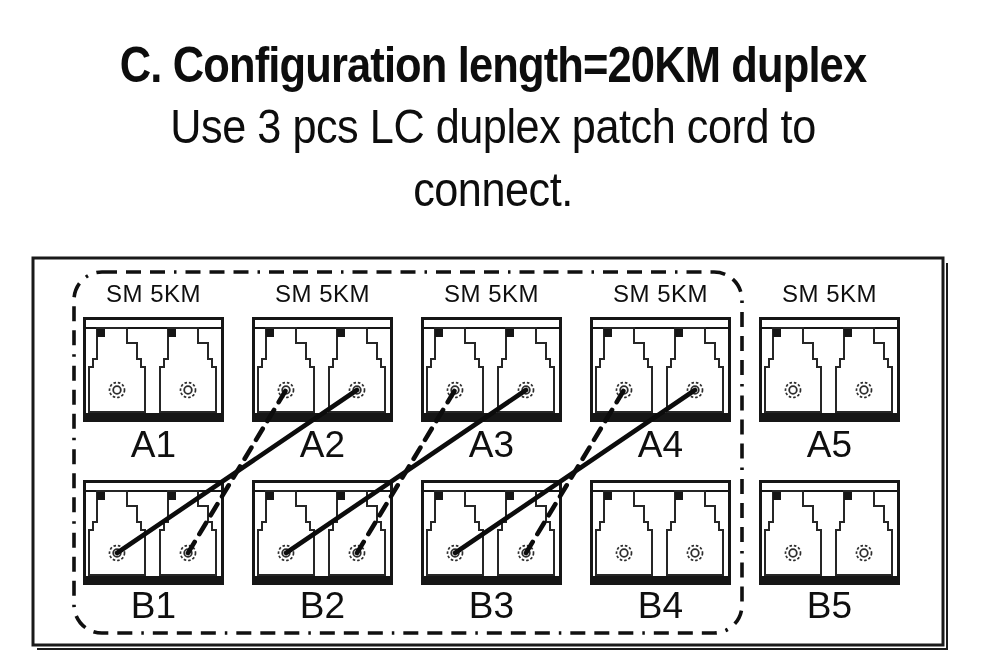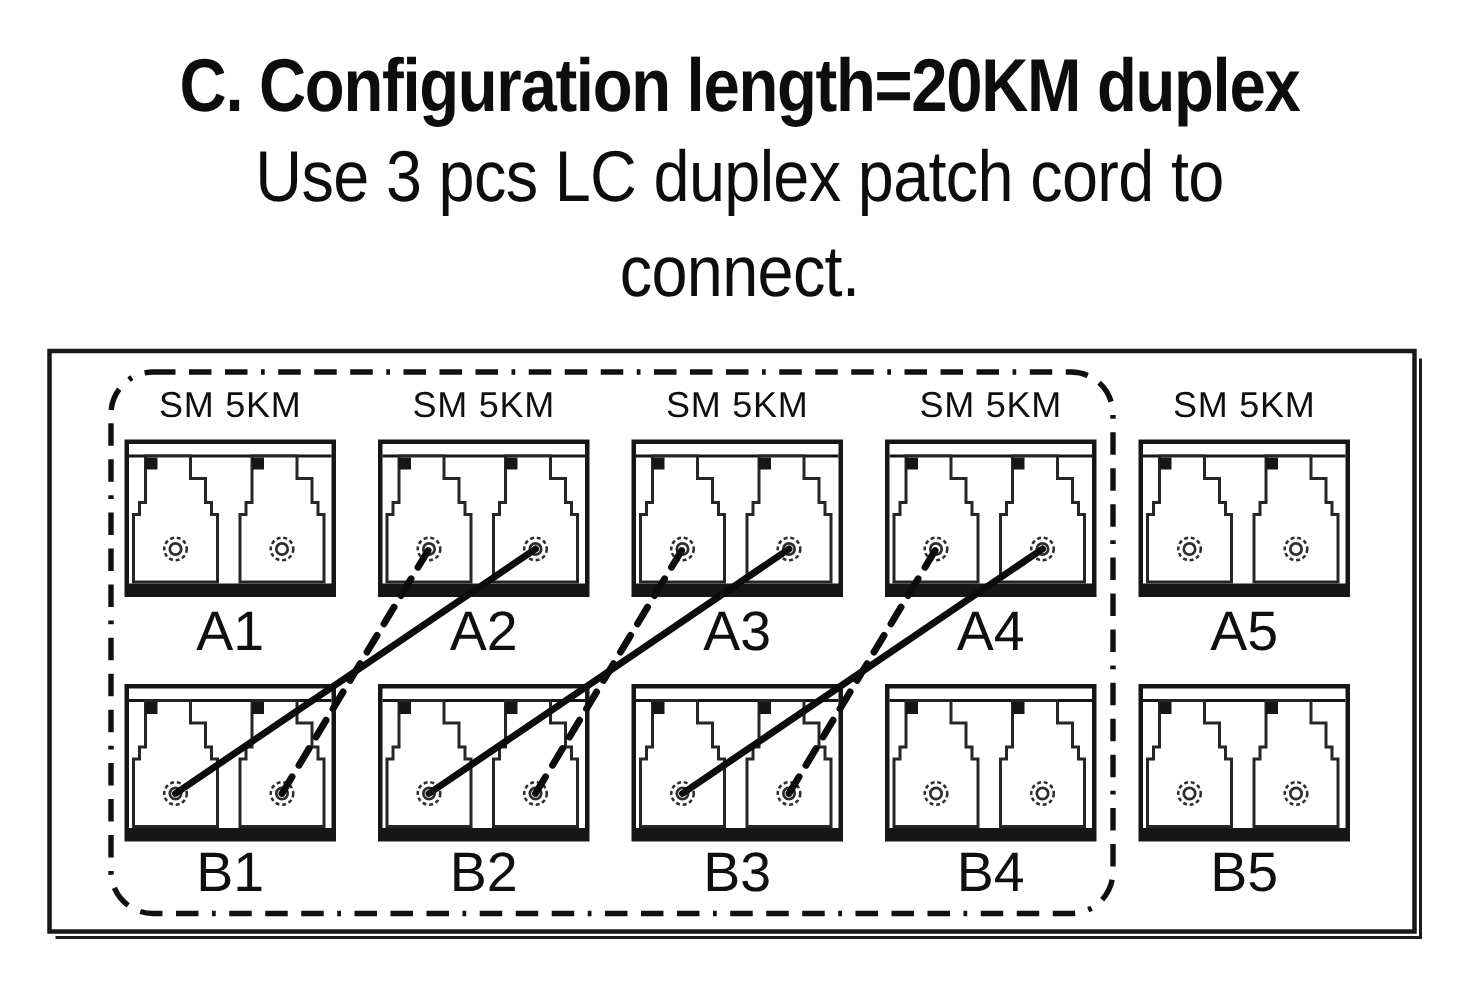--- a/index.html
+++ b/index.html
@@ -2,21 +2,21 @@
 <html><head>
 <meta charset="utf-8">
 <style>
   html,body{margin:0;padding:0;background:#ffffff;}
   body{
     width:986px;height:660px;overflow:hidden;
     font-family:"Liberation Sans", sans-serif;color:#111;
   }
   .title-block{
     width:986px;height:222px;box-sizing:border-box;
-    padding-top:28px;text-align:center;
+    padding-top:12px;text-align:center;margin-top:24px;
   }
   .fig-title{
     margin:0;font-size:50px;font-weight:bold;line-height:58px;
     letter-spacing:-1px;transform:scaleX(0.87);transform-origin:50% 50%;
     white-space:nowrap;color:#0d0d0d;
   }
   .fig-sub{
     margin:2px 0 0 0;font-size:48px;font-weight:400;line-height:61px;
     letter-spacing:-0.5px;transform:scaleX(0.90);transform-origin:50% 50%;
     white-space:nowrap;color:#0d0d0d;

